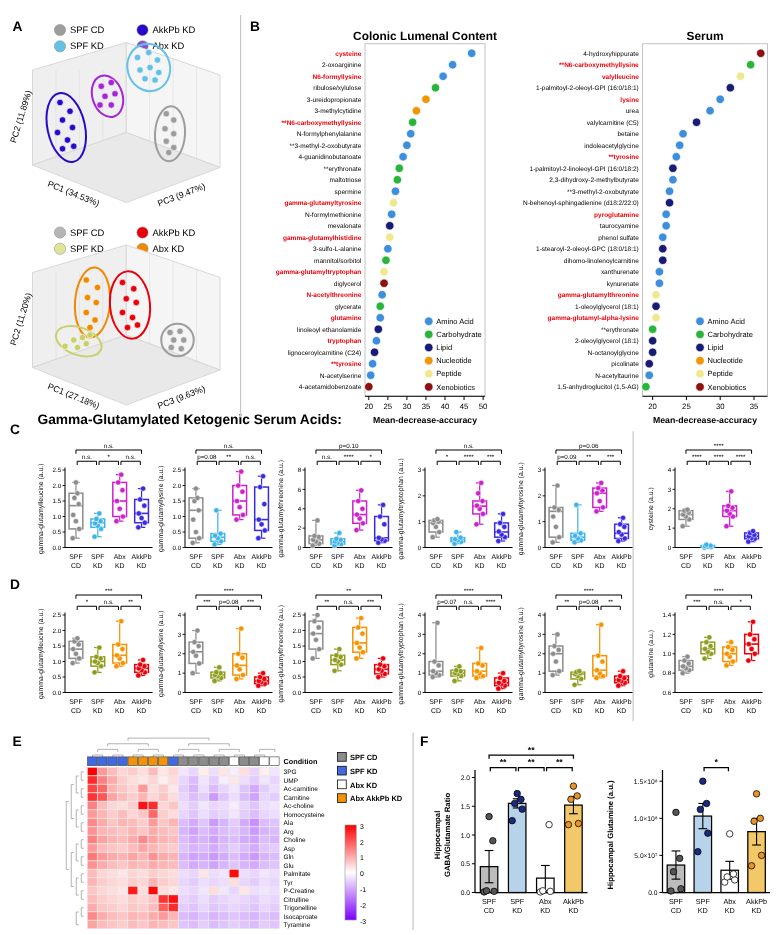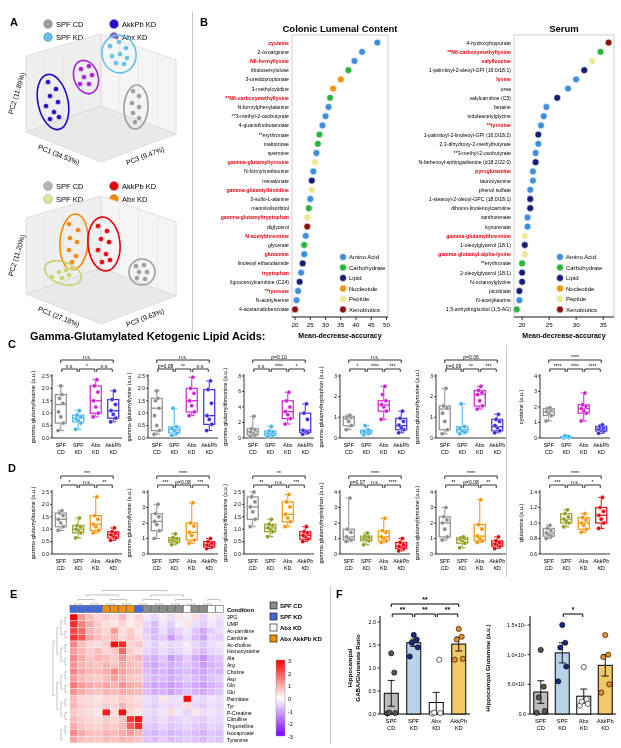--- a/index.html
+++ b/index.html
@@ -15,21 +15,21 @@
 <body>
 
 <div id="fig">
   <div class="panel-letter" style="left:10px;top:16px">A</div>
   <div class="panel-letter" style="left:200px;top:16px">B</div>
   <div class="panel-letter" style="left:8px;top:338px">C</div>
   <div class="panel-letter" style="left:8px;top:462px">D</div>
   <div class="panel-letter" style="left:10px;top:588px">E</div>
   <div class="panel-letter" style="left:336px;top:588px">F</div>
 
-  <div class="sec-title" style="left:30px;top:330px">Gamma-Glutamylated Ketogenic Lipid Acids:</div>
+  <div class="sec-title" style="left:30px;top:330px">Gamma-Glutamylated Ketogenic Serum Acids:</div>
 
   <div class="divider" style="left:192px;top:12px;height:322px"></div>
   <div class="divider" style="left:506px;top:345px;height:232px"></div>
   <div class="divider" style="left:330px;top:586px;height:158px"></div>
 
   <svg id="pcaTop" width="185" height="160" style="left:6px;top:14px">
       <circle cx="42" cy="10" r="4.5" fill="#9d9d9d" stroke="#888" stroke-width="0.4"></circle>
       <text x="50" y="12.5" font-size="7.5" text-anchor="start" fill="#000">SPF CD</text>
       <circle cx="42" cy="23" r="4.5" fill="#63c1e8" stroke="#888" stroke-width="0.4"></circle>
       <text x="50" y="25.5" font-size="7.5" text-anchor="start" fill="#000">SPF KD</text>

